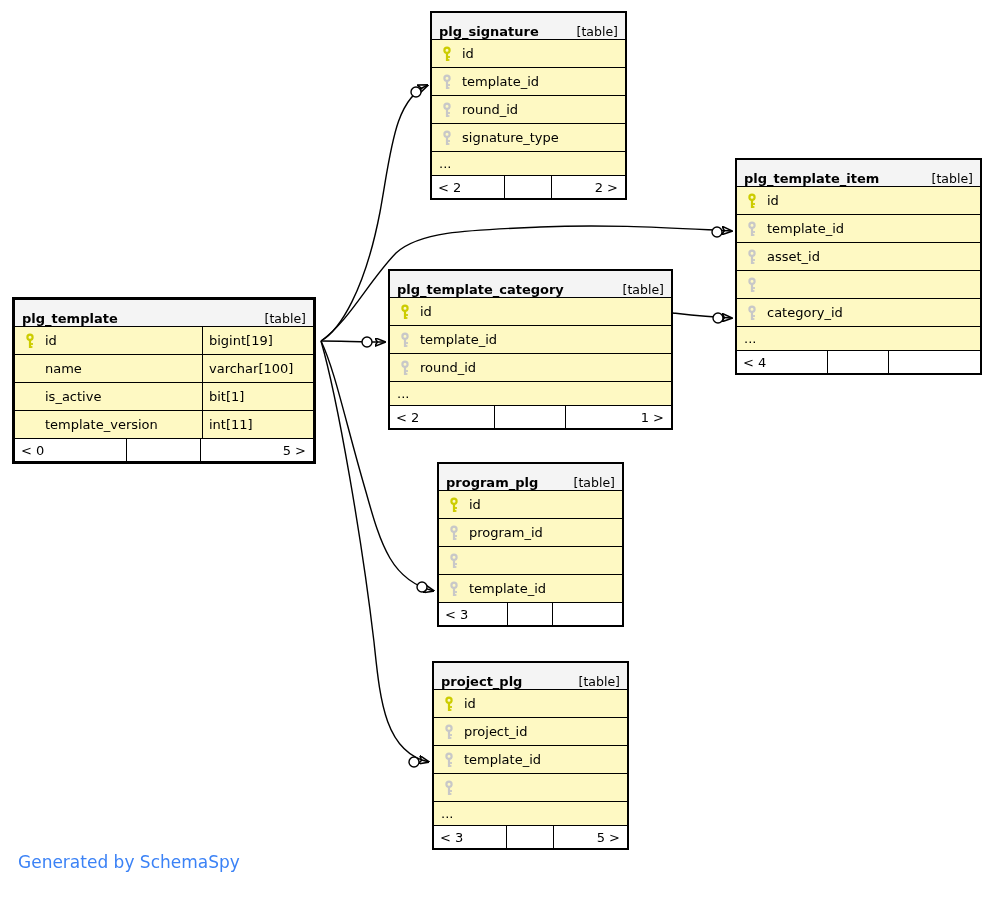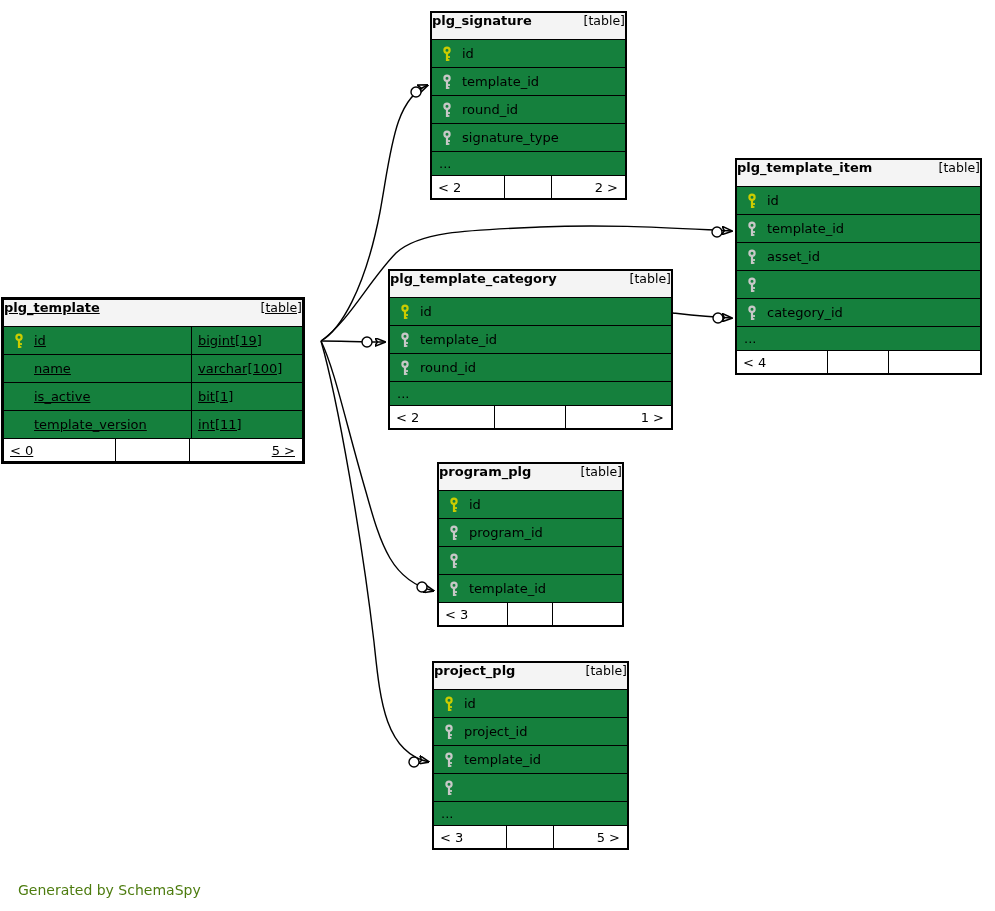--- a/index.html
+++ b/index.html
@@ -13,48 +13,48 @@
   #edges-layer path{fill:none;stroke:#000;stroke-width:1.4;}
   #edges-layer circle{fill:#fff;stroke:#000;stroke-width:1.4;}
 
   .db-table{
     position:absolute;z-index:1;background:#fff;
     border:2px solid #000;box-sizing:border-box;
   }
   .db-table.emphasized{border-width:3px;}
 
   .tbl-header{
-    display:flex;justify-content:space-between;align-items:flex-start;
-    background:#f4f4f4;height:27px;padding:0 0;border-bottom:1px solid #000;
+    display:flex;justify-content:space-between;align-items:flex-end;
+    background:#f4f4f4;height:27px;padding:0 7px;border-bottom:1px solid #000;
     box-sizing:border-box;
   }
   .tbl-name{font-weight:bold;font-size:13px;white-space:nowrap;}
   .tbl-tag{font-size:12.5px;margin-left:10px;white-space:nowrap;}
 
   .tbl-row{
     display:flex;align-items:stretch;height:28px;border-bottom:1px solid #000;
-    box-sizing:border-box;background:#15803d;
+    box-sizing:border-box;background:#fef9c3;
   }
   .key-cell{width:30px;flex:none;display:flex;align-items:center;justify-content:center;}
   .col-name{flex:1;display:flex;align-items:center;white-space:nowrap;overflow:hidden;}
   .col-type{
     width:104px;flex:none;border-left:1px solid #000;
     display:flex;align-items:center;padding-left:6px;white-space:nowrap;
   }
   .tbl-row.ellipsis{height:24px;align-items:center;padding-left:7px;}
 
   .tbl-footer{display:flex;height:22px;box-sizing:border-box;}
   .foot-cell{display:flex;align-items:center;box-sizing:border-box;}
   .foot-left{flex:37;padding-left:6px;justify-content:flex-start;}
   .foot-center{flex:26;border-left:1px solid #000;border-right:1px solid #000;}
   .foot-right{flex:37;padding-right:7px;justify-content:flex-end;}
 
   .credit{
-    position:absolute;left:18px;top:882px;z-index:1;
-    font-size:14px;color:#4d7c0f;white-space:nowrap;
+    position:absolute;left:18px;top:852px;z-index:1;
+    font-size:17px;color:#3b82f6;white-space:nowrap;
   }
 </style>
 </head>
 <body>
 
 <div class="canvas">
 
   <svg id="edges-layer" viewBox="0 0 995 911" xmlns="http://www.w3.org/2000/svg">
     <defs>
       <marker id="arw" viewBox="0 0 10 8" markerWidth="11" markerHeight="9" refX="9.5" refY="4" orient="auto" markerUnits="userSpaceOnUse">
@@ -246,21 +246,21 @@
       <div class="tbl-row ellipsis">
         <span class="col-name">...</span>
       </div>
       <div class="tbl-footer">
         <span class="foot-cell foot-left">&lt; 2</span>
         <span class="foot-cell foot-center"></span>
         <span class="foot-cell foot-right">1 &gt;</span>
       </div>
     </div>
 
-  <div class="db-table emphasized" style="left:1px;top:297px;width:304px;text-decoration:underline;">
+  <div class="db-table emphasized" style="left:12px;top:297px;width:304px;">
       <div class="tbl-header">
         <span class="tbl-name">plg_template</span>
         <span class="tbl-tag">[table]</span>
       </div>
       <div class="tbl-row">
         <span class="key-cell">
           <svg width="10" height="16" viewBox="0 0 10 16" aria-hidden="true">
             <circle cx="5" cy="4.2" r="2.6" fill="none" stroke="#cccc00" stroke-width="2.2"></circle>
             <line x1="5" y1="6.8" x2="5" y2="15" stroke="#cccc00" stroke-width="2.2"></line>
             <line x1="5" y1="11" x2="8" y2="11" stroke="#cccc00" stroke-width="1.8"></line>

